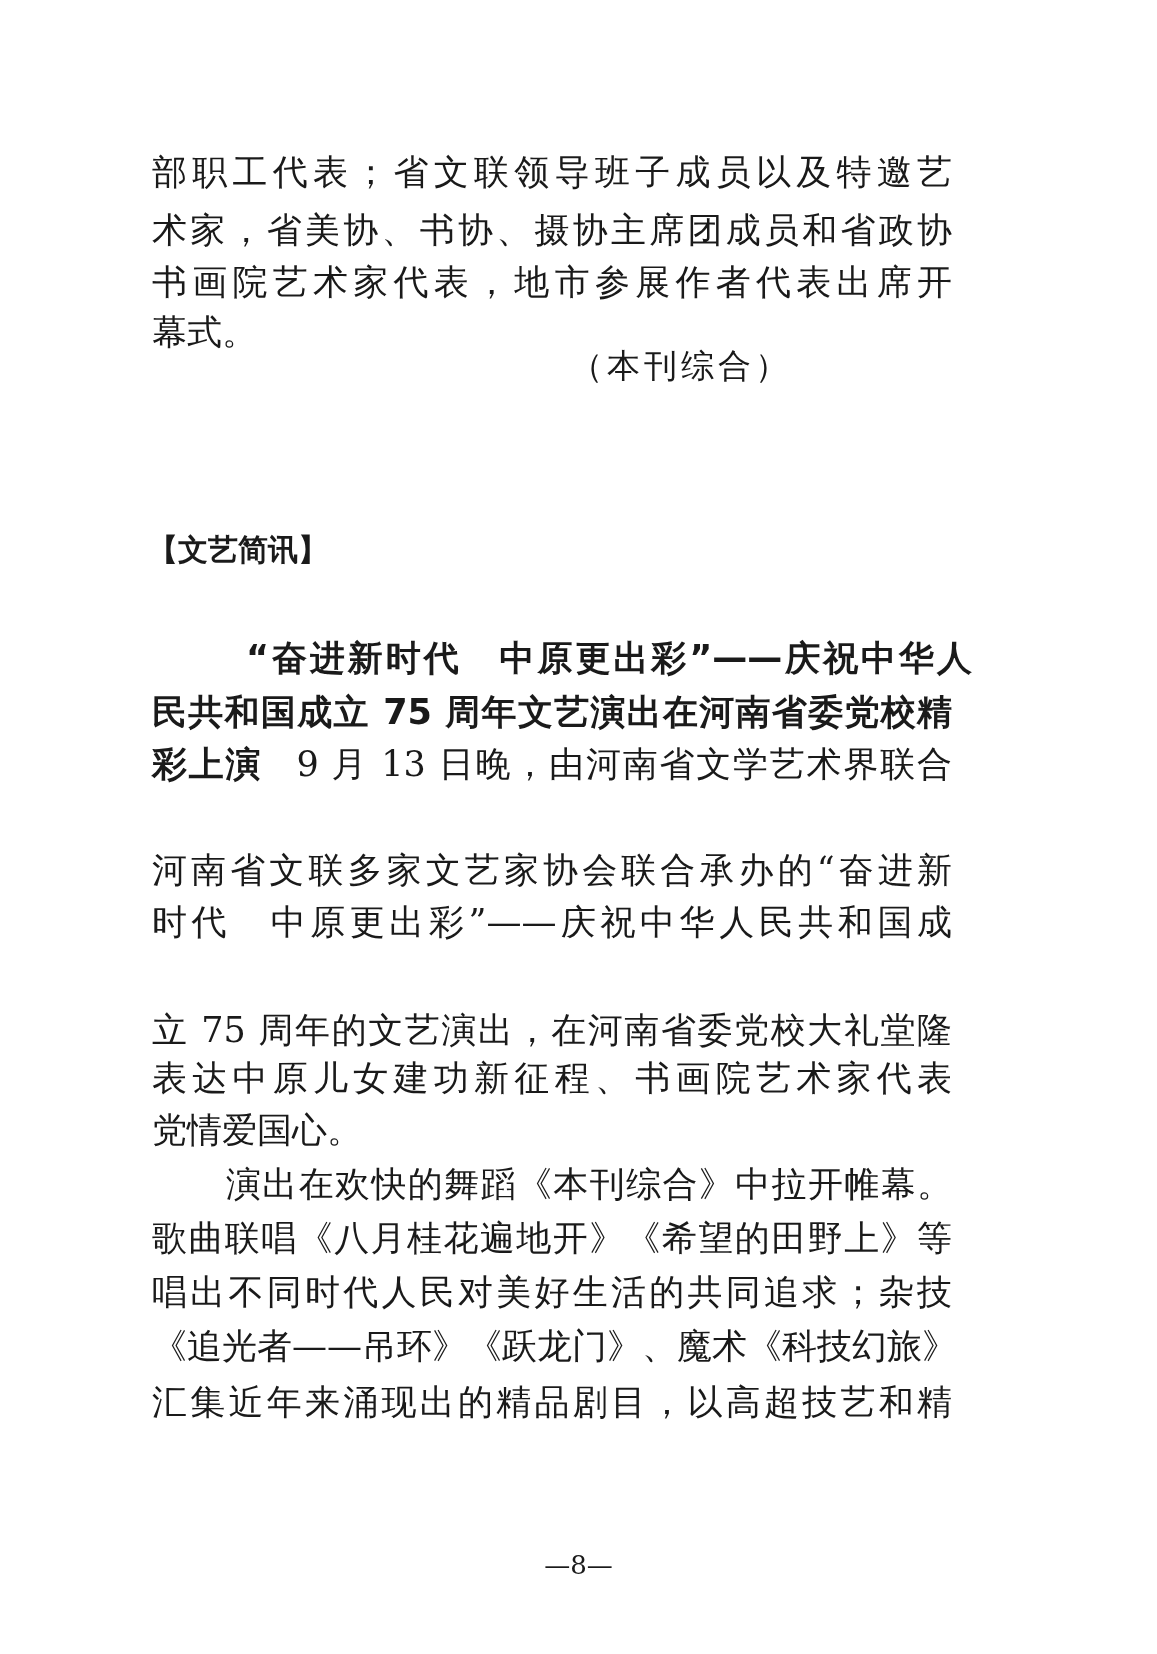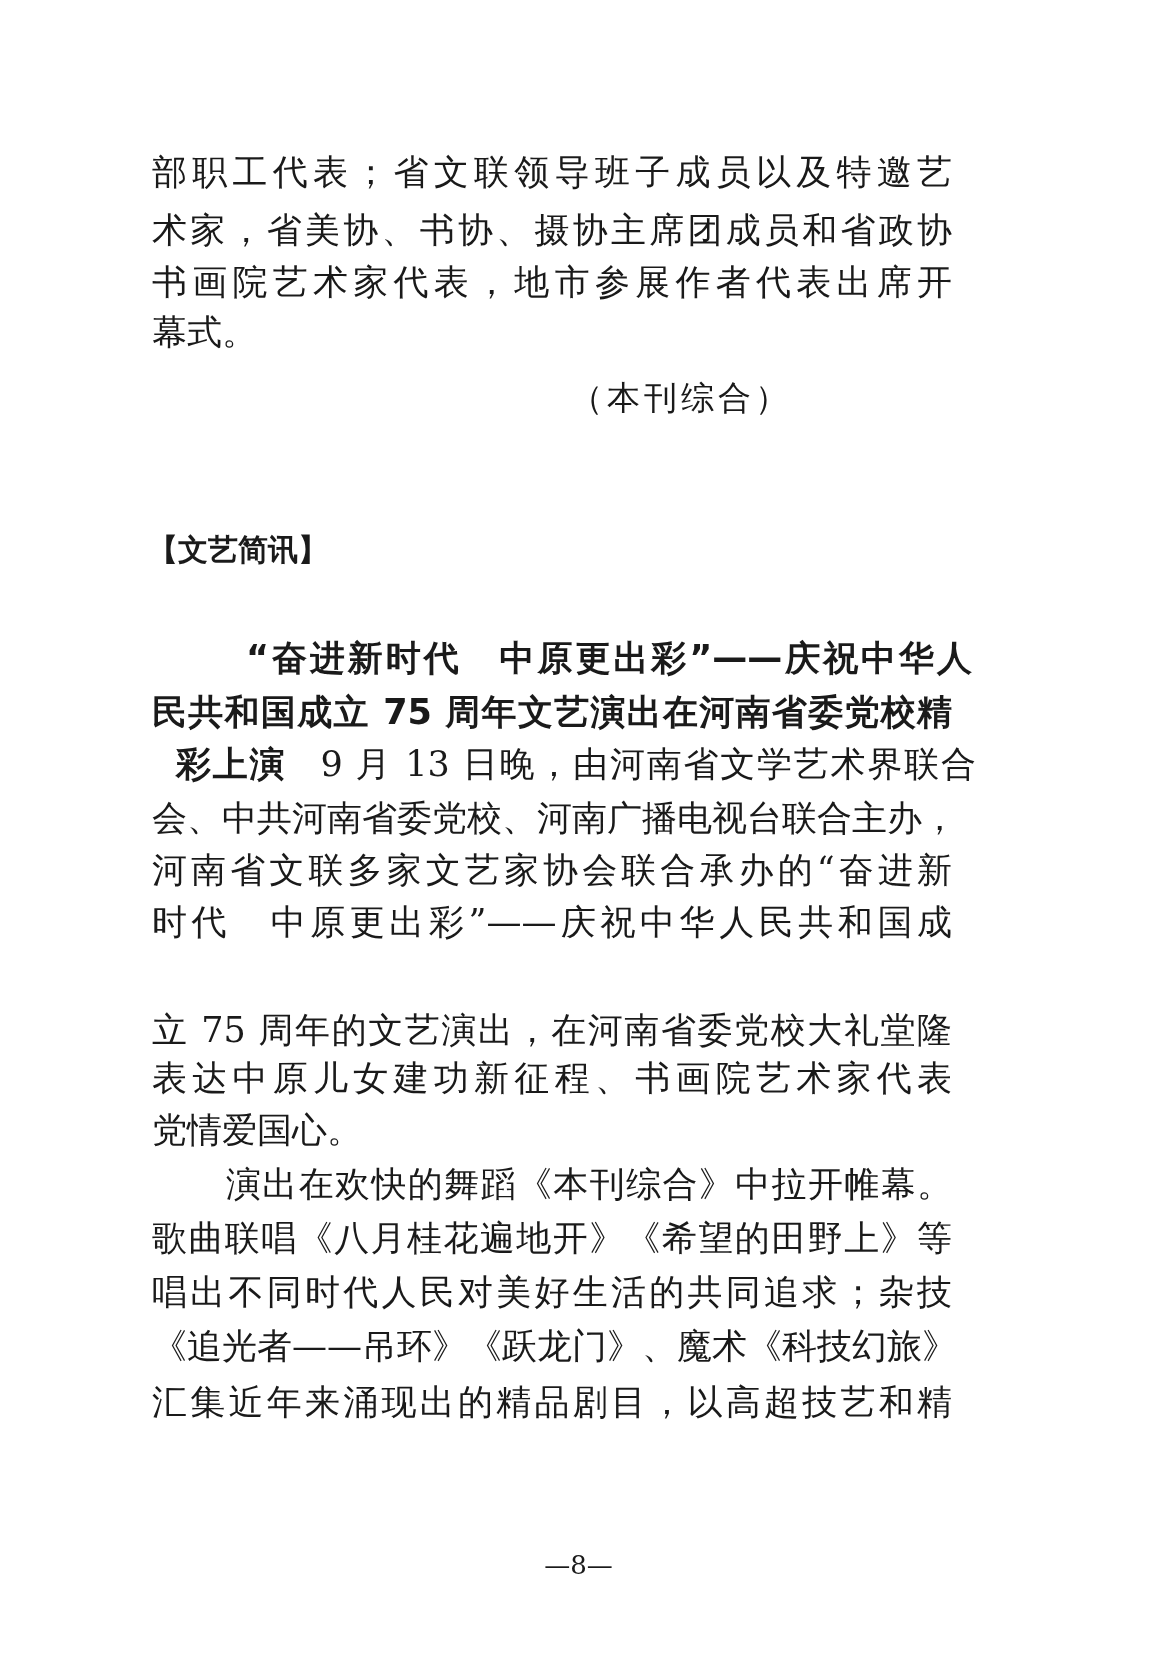--- a/index.html
+++ b/index.html
@@ -36,21 +36,21 @@
     .line.last {
       text-align-last: left;
     }
     .line.indent {
       left: 226px;
       width: 726px;
     }
     .source {
       position: absolute;
       right: 218px;
-      top: 368px;
+      top: 336px;
       font-family: "DejaVu Serif", "Liberation Serif", serif;
       font-size: 33px;
       line-height: 60px;
       letter-spacing: 4px;
     }
     .section-heading {
       position: absolute;
       left: 148px;
       top: 522px;
       font-family: "DejaVu Sans", "Liberation Sans", sans-serif;
@@ -82,25 +82,24 @@
   <div class="line" style="top:200px;">术家，省美协、书协、摄协主席团成员和省政协</div>
   <div class="line" style="top:252px;">书画院艺术家代表，地市参展作者代表出席开</div>
   <div class="line last" style="top:302px;">幕式。</div>
   <div class="source">（本刊综合）</div>
 
   <div class="section-heading">【文艺简讯】</div>
 
   <div class="line indent bold" style="top:628px;margin-left:20px;">“奋进新时代　中原更出彩”——庆祝中华人</div>
   <div class="line bold" style="top:682px;">民共和国成立 75 周年文艺演出在河南省委党校精</div>
 
-  <div class="line" style="top:734px; text-align-last: justify; margin-left: 24px;">
+  <div class="line" style="top:734px; text-align-last: justify;">
     <span class="bold">彩上演</span><span style="display:inline-block; width:34px;"></span><span>9 月 13 日晚，由河南省文学艺术界联合</span>
   </div>
 
-  <div class="line" style="top:788px;">会、中共河南省委党校、河南广播电视台联合主办，</div>
   <div class="line" style="top:840px;">河南省文联多家文艺家协会联合承办的“奋进新</div>
   <div class="line" style="top:892px;">时代　中原更出彩”——庆祝中华人民共和国成</div>
   <div class="line" style="top:1000px;">立 75 周年的文艺演出，在河南省委党校大礼堂隆</div>
   <div class="line" style="top:1048px;">表达中原儿女建功新征程、书画院艺术家代表</div>
   <div class="line last" style="top:1100px;">党情爱国心。</div>
 
   <div class="line indent" style="top:1154px;">演出在欢快的舞蹈《本刊综合》中拉开帷幕。</div>
   <div class="line" style="top:1208px;">歌曲联唱《八月桂花遍地开》《希望的田野上》等</div>
   <div class="line" style="top:1262px;">唱出不同时代人民对美好生活的共同追求；杂技</div>
   <div class="line" style="top:1316px;">《追光者——吊环》《跃龙门》、魔术《科技幻旅》</div>

